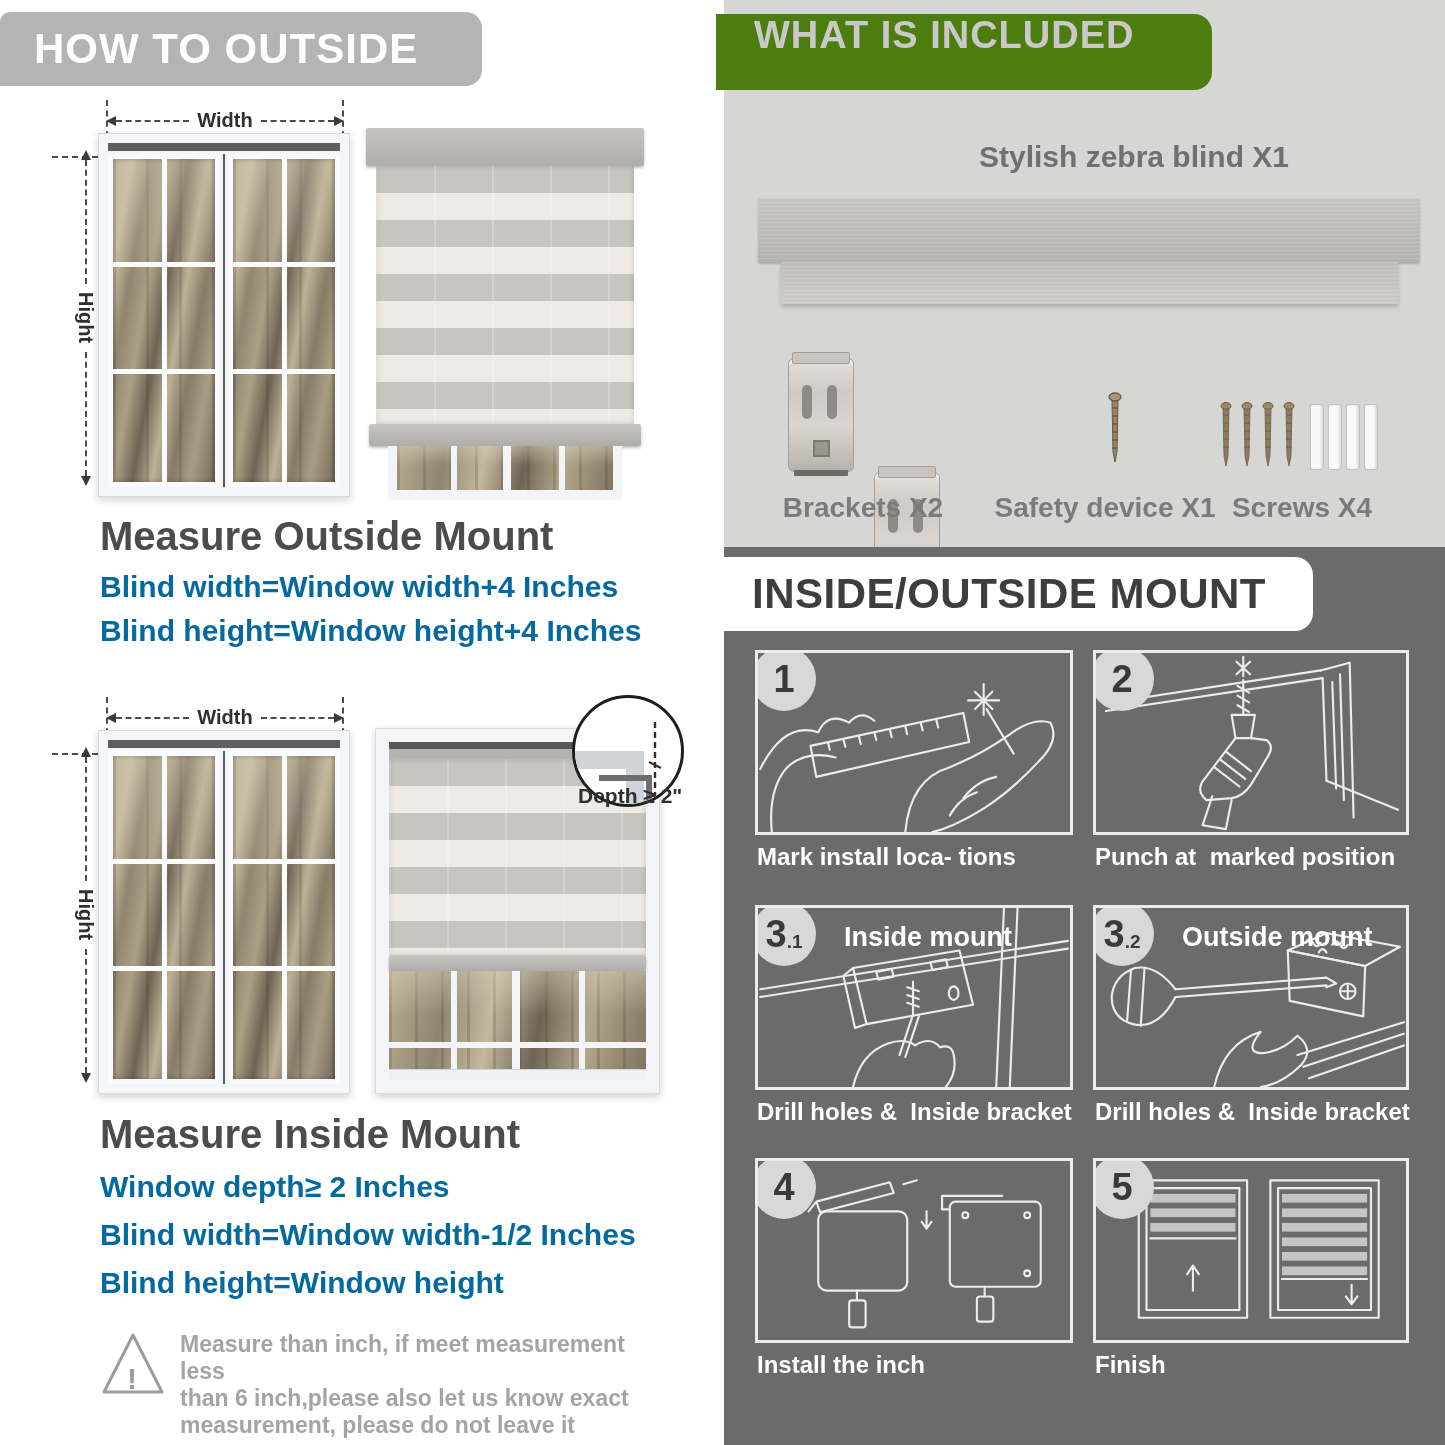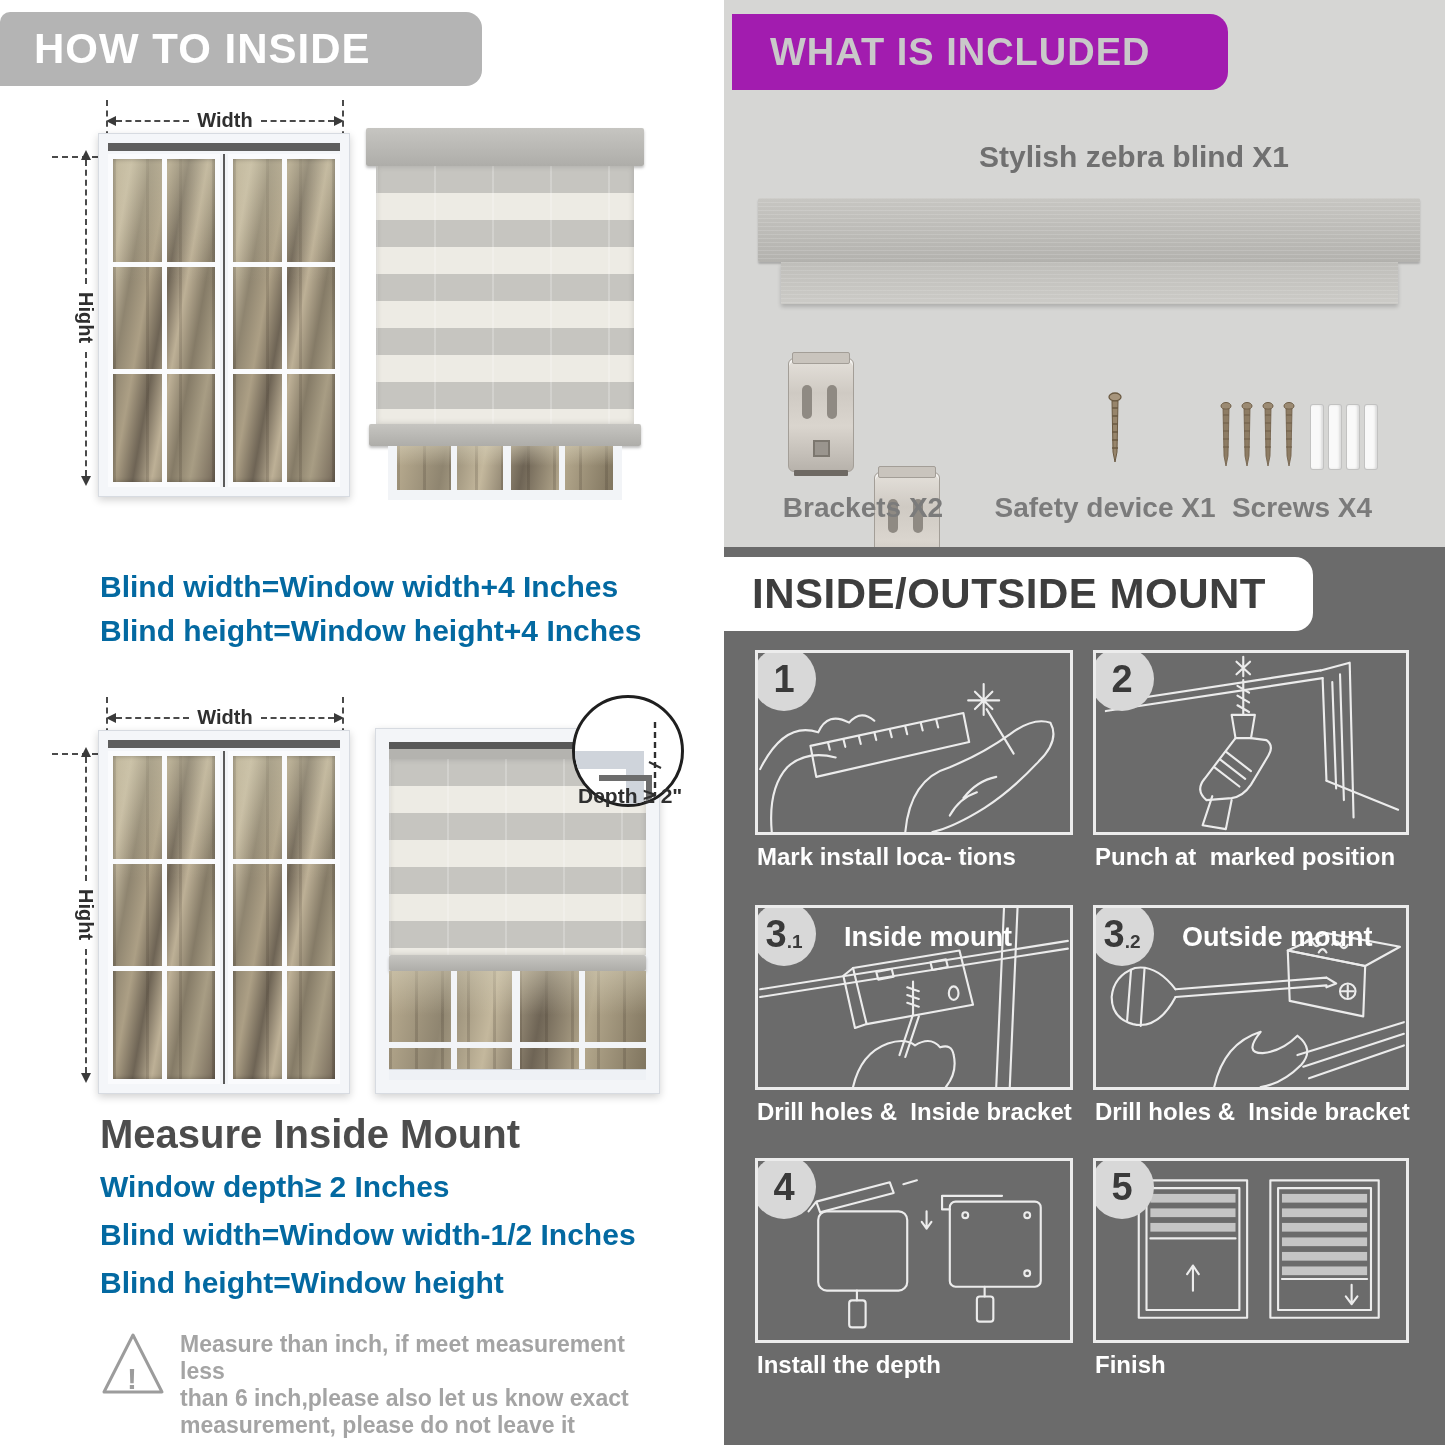--- a/index.html
+++ b/index.html
@@ -4,22 +4,22 @@
 <style>
   html,body{margin:0;padding:0;background:#ffffff;}
   .page{position:relative;width:1445px;height:1445px;background:#ffffff;overflow:hidden;
         font-family:"Liberation Sans",sans-serif;}
   .abs{position:absolute;}
 
   
   .banner-left{left:0;top:12px;width:482px;height:74px;background:#b4b4b4;
     border-radius:10px 16px 16px 0;display:flex;align-items:center;padding-left:34px;box-sizing:border-box;}
   .banner-left span{font-size:42px;font-weight:bold;color:#ffffff;letter-spacing:1px;}
-  .banner-included{left:732px;top:14px;width:496px;height:76px;background:#a21caf;
-    border-radius:0 18px 18px 0;display:flex;align-items:center;padding-left:38px;box-sizing:border-box;}
+  .banner-included{left:716px;top:14px;width:496px;height:76px;background:#4d7c0f;
+    border-radius:0 18px 18px 0;display:flex;align-items:flex-start;padding-left:38px;box-sizing:border-box;}
   .banner-included span{font-size:38px;font-weight:bold;color:#c9c9c9;letter-spacing:1px;}
   .banner-mount{left:724px;top:557px;width:589px;height:74px;background:#ffffff;
     border-radius:0 18px 18px 0;display:flex;align-items:center;padding-left:28px;box-sizing:border-box;z-index:3;}
   .banner-mount span{font-size:42px;font-weight:bold;color:#3e3e3e;letter-spacing:.5px;}
 
   
   .panel-included{left:724px;top:0;width:721px;height:547px;background:#d6d6d4;}
   .panel-mount{left:724px;top:547px;width:721px;height:898px;background:#6b6b6b;}
 
   
@@ -117,21 +117,21 @@
   .lineart path,.lineart rect,.lineart circle,.lineart ellipse{fill:none;stroke:#ececec;stroke-width:2.2;
     stroke-linecap:round;stroke-linejoin:round;}
   .lineart .fillbar{fill:#cdcdcd;stroke:none;opacity:.92;}
 </style>
 </head>
 <body>
 
 <div class="page">
 
   <div class="abs banner-left">
-    <span>HOW TO INSIDE</span>
+    <span>HOW TO OUTSIDE</span>
   </div>
 
   <div class="abs harrow" style="left:106px;top:109px;width:238px;">
     <span class="ah left"></span>
       <span class="dash"></span>
     <span class="lbl">Width</span>
     <span class="dash"></span>
       <span class="ah right"></span>
   </div>
   <div class="abs vguide" style="left:106px;top:100px;height:58px;"></div>
@@ -166,20 +166,21 @@
     <div class="abs rail" style="left:0;top:0;width:278px;height:38px;"></div>
     <div class="abs stripes" style="left:10px;top:38px;width:258px;height:258px;box-shadow:inset 0 0 6px rgba(0,0,0,.15);"></div>
     <div class="abs rail" style="left:3px;top:296px;width:272px;height:22px;"></div>
     <div class="abs blindwin" style="left:22px;top:318px;width:234px;height:54px;box-sizing:border-box;">
       <div class="bw-m" style="left:25%;"></div>
       <div class="bw-m" style="left:49%;width:8px;"></div>
       <div class="bw-m" style="left:75%;"></div>
     </div>
   </div>
 
+  <div class="abs sec-title" style="left:100px;top:514px;">Measure Outside Mount</div>
   <div class="abs formula" style="left:100px;top:570px;">Blind width=Window width+4 Inches</div>
   <div class="abs formula" style="left:100px;top:614px;">Blind height=Window height+4 Inches</div>
 
   <div class="abs harrow" style="left:106px;top:706px;width:238px;">
     <span class="ah left"></span>
       <span class="dash"></span>
     <span class="lbl">Width</span>
     <span class="dash"></span>
       <span class="ah right"></span>
   </div>
@@ -401,21 +402,21 @@
       <circle cx="212" cy="56" r="3"></circle>
         <circle cx="276" cy="56" r="3"></circle>
         <circle cx="276" cy="116" r="3"></circle>
       <path d="M232,130 v10"></path>
         <rect x="224" y="140" width="17" height="26" rx="3"></rect>
     </svg>
     <div class="badge">
         <span class="num">4</span>
       </div>
   </div>
-  <div class="caption" style="left:757px;top:1351px;">Install the depth</div>
+  <div class="caption" style="left:757px;top:1351px;">Install the inch</div>
 
   <div class="stepbox" style="left:1093px;top:1158px;width:316px;height:185px;">
     <svg class="lineart" viewBox="0 0 316 185">
       <rect x="42" y="20" width="112" height="142"></rect>
       <rect x="50" y="28" width="96" height="126"></rect>
       <rect class="fillbar" x="54" y="34" width="88" height="9"></rect>
       <rect class="fillbar" x="54" y="49" width="88" height="9"></rect>
       <rect class="fillbar" x="54" y="64" width="88" height="9"></rect>
       <path d="M54,80 h88"></path>
       <path d="M98,134 v-26 m-6,9 l6,-9 l6,9"></path>

